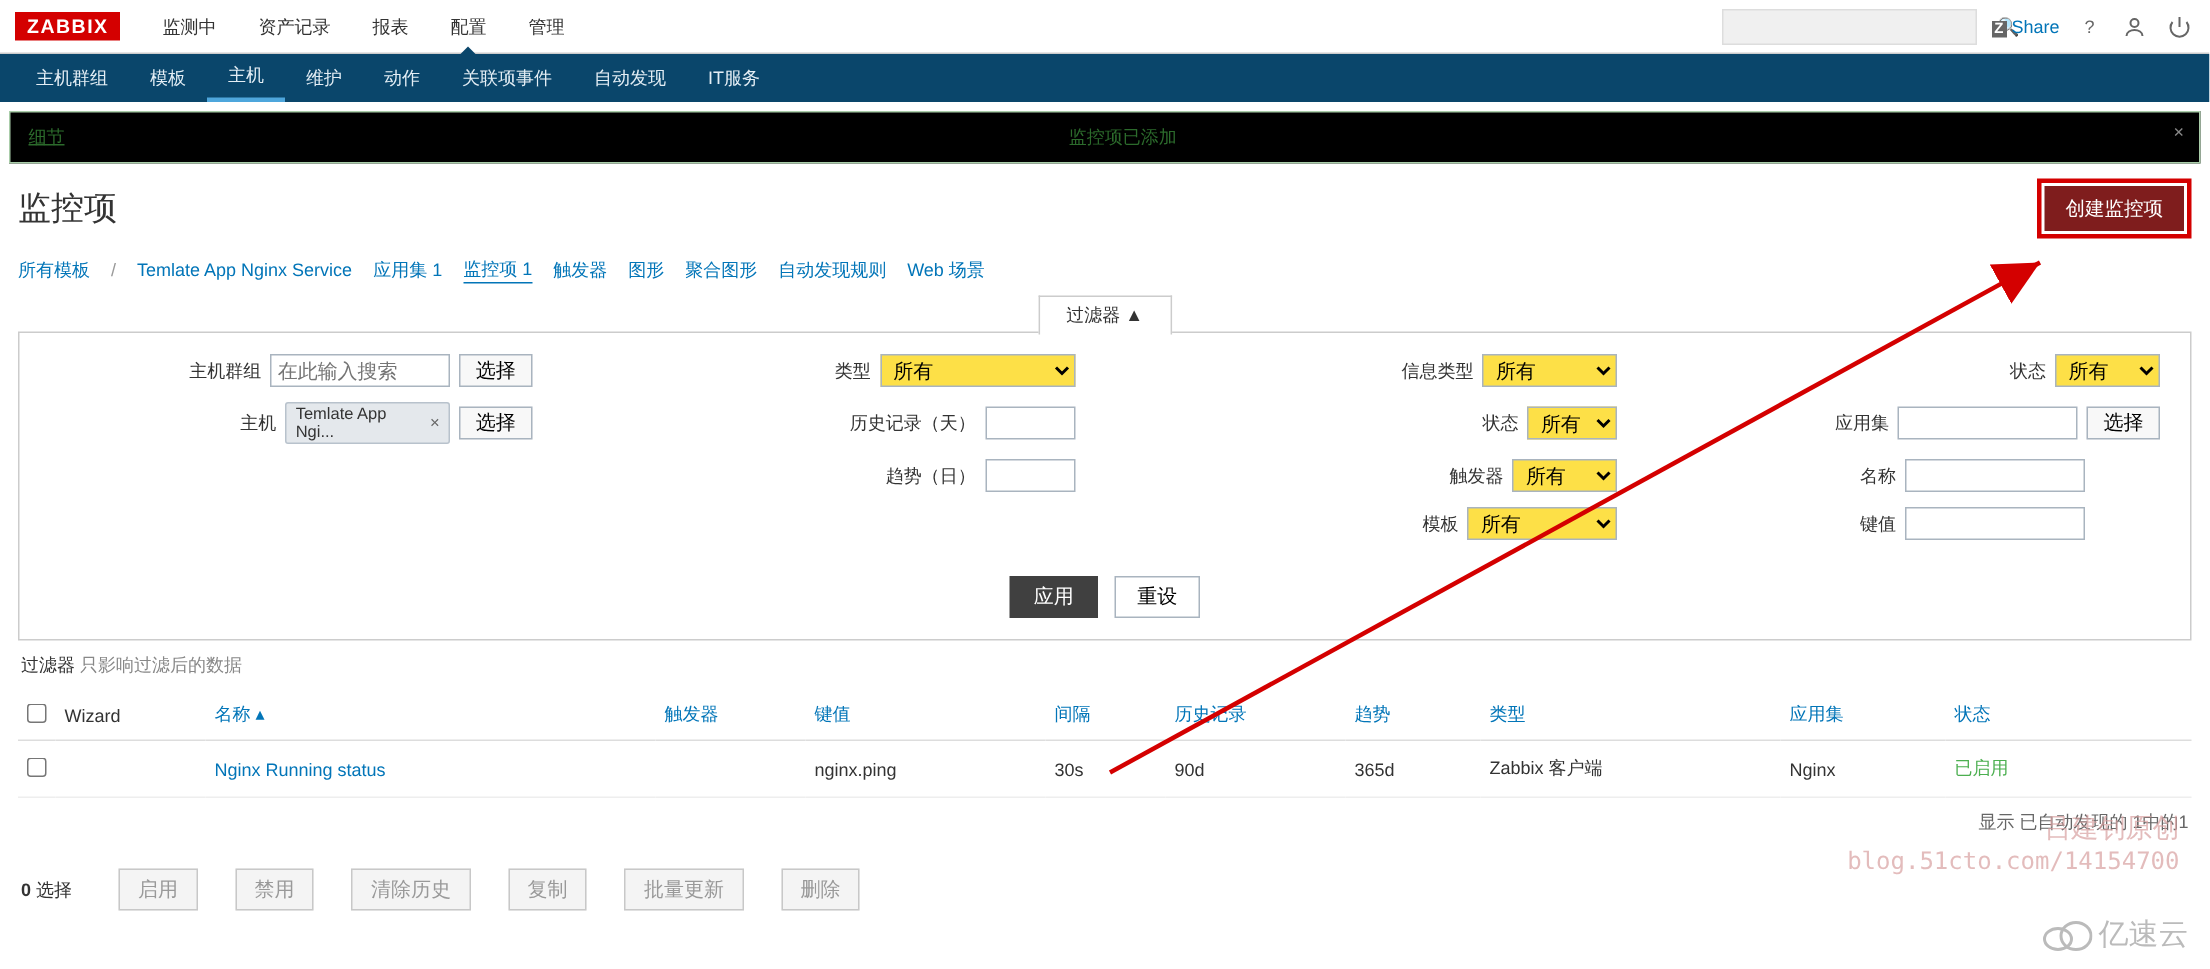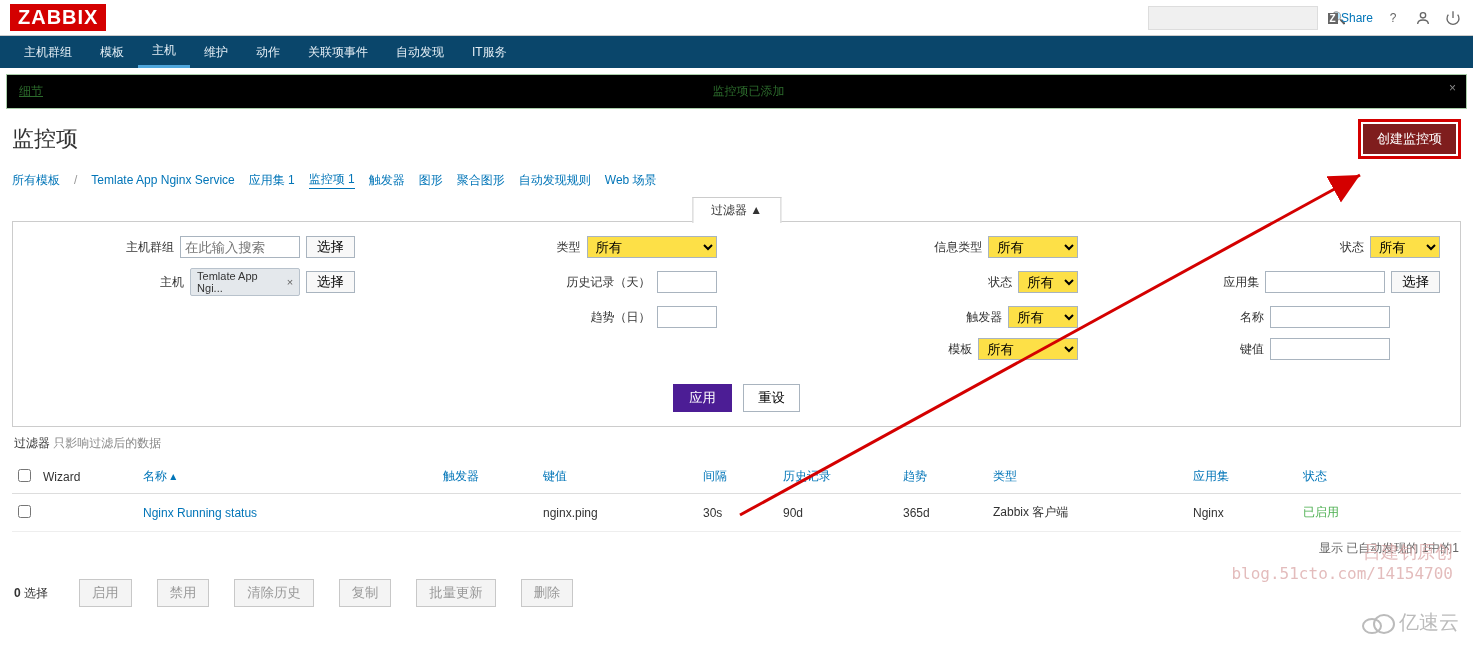--- a/index.html
+++ b/index.html
@@ -1,21 +1,21 @@
 <!DOCTYPE html>
 <html><head>
 <meta charset="utf-8">
 <style>
 * { box-sizing: border-box; margin: 0; padding: 0; }
 body { font-family: Arial, "Microsoft YaHei", sans-serif; font-size: 12px; color: #333; background: #fff; width: 1473px; }
 a { color: #0275b8; text-decoration: none; cursor: pointer; }
 
 
 .top-nav { background: #fff; border-bottom: 1px solid #ccc; height: 36px; display: flex; align-items: center; padding: 0 10px; }
-.logo { background: #d40000; color: #fff; font-weight: bold; font-size: 20px; padding: 2px 8px; margin-right: 14px; letter-spacing: 1px; }
+.logo { background: #d40000; color: #fff; font-weight: bold; font-size: 13px; padding: 2px 8px; margin-right: 14px; letter-spacing: 1px; }
 .top-nav-items { display: flex; gap: 0; }
 .top-nav-item { padding: 0 14px; height: 36px; line-height: 36px; cursor: pointer; color: #333; position: relative; }
 .top-nav-item.active::after { content: ""; position: absolute; bottom: -1px; left: 50%; transform: translateX(-50%); border: 6px solid transparent; border-bottom-color: #0a466b; }
 .top-right { margin-left: auto; display: flex; align-items: center; gap: 10px; }
 .search-box { width: 170px; height: 24px; background: #f0f0f0; border: 1px solid #ddd; display: flex; align-items: center; padding: 0 6px; }
 .search-box input { border: none; background: transparent; flex: 1; outline: none; }
 .icon-btn { width: 20px; height: 20px; display: flex; align-items: center; justify-content: center; cursor: pointer; color: #666; }
 
 
 .sub-nav { background: #0a466b; height: 32px; display: flex; align-items: center; padding: 0 10px; }
@@ -46,21 +46,21 @@
 .filter-grid { display: grid; grid-template-columns: repeat(4, 1fr); gap: 10px 40px; margin-bottom: 14px; }
 .filter-cell { display: flex; align-items: center; justify-content: flex-end; gap: 6px; }
 .filter-label { text-align: right; min-width: 110px; white-space: nowrap; }
 .filter-input { border: 1px solid #a9b4bf; height: 22px; padding: 0 4px; width: 120px; }
 .filter-select { border: 1px solid #a9b4bf; height: 22px; width: 130px; background: #fde047; padding: 0 4px; }
 .filter-select-sm { width: 70px; }
 .filter-btn { border: 1px solid #a9b4bf; background: #f8f8f8; height: 22px; padding: 0 10px; cursor: pointer; }
 .chip { background: #e4e8ec; border: 1px solid #b8c2cc; border-radius: 2px; padding: 1px 6px; display: inline-flex; align-items: center; gap: 4px; font-size: 11px; width: 110px; }
 .chip-x { cursor: pointer; color: #666; }
 .filter-actions { text-align: center; }
-.btn-primary { background: #4c1d95; color: #fff; border: none; padding: 5px 16px; margin: 0 4px; cursor: pointer; }
+.btn-primary { background: #404040; color: #fff; border: none; padding: 5px 16px; margin: 0 4px; cursor: pointer; }
 .btn-secondary { background: #fff; border: 1px solid #a9b4bf; padding: 4px 14px; margin: 0 4px; cursor: pointer; }
 .filter-note { padding: 8px 14px; color: #333; }
 .filter-note .muted { color: #888; }
 
 
 .tbl { width: calc(100% - 24px); margin: 0 12px; border-collapse: collapse; }
 .tbl th { text-align: left; font-weight: normal; color: #0275b8; padding: 8px 6px; border-bottom: 1px solid #ddd; cursor: pointer; }
 .tbl th.no-link { color: #333; cursor: default; }
 .tbl td { padding: 10px 6px; border-bottom: 1px solid #eee; }
 .status-enabled { color: #4caf50; }
@@ -77,20 +77,27 @@
 .cloud-logo { position: absolute; right: 14px; bottom: 10px; color: #bbb; font-size: 20px; display: flex; align-items: center; gap: 4px; pointer-events: none; }
 
 
 .arrow-svg { position: absolute; top: 105px; left: 720px; pointer-events: none; }
 </style>
 </head>
 <body>
 
 <div class="top-nav">
   <div class="logo">ZABBIX</div>
+  <div class="top-nav-items">
+    <div class="top-nav-item">监测中</div>
+    <div class="top-nav-item">资产记录</div>
+    <div class="top-nav-item">报表</div>
+    <div class="top-nav-item active">配置</div>
+    <div class="top-nav-item">管理</div>
+  </div>
   <div class="top-right">
     <div class="search-box">
       <input type="text" style="">
       <span style="color:#888">🔍</span>
     </div>
     <a><b style="background:#666;color:#fff;padding:0 2px;font-size:10px">Z</b> <span>Share</span></a>
     <span class="icon-btn">?</span>
     <span class="icon-btn">
       <svg width="16" height="16" viewBox="0 0 24 24" fill="none" stroke="#666" stroke-width="2">
           <circle cx="12" cy="8" r="4"></circle>

